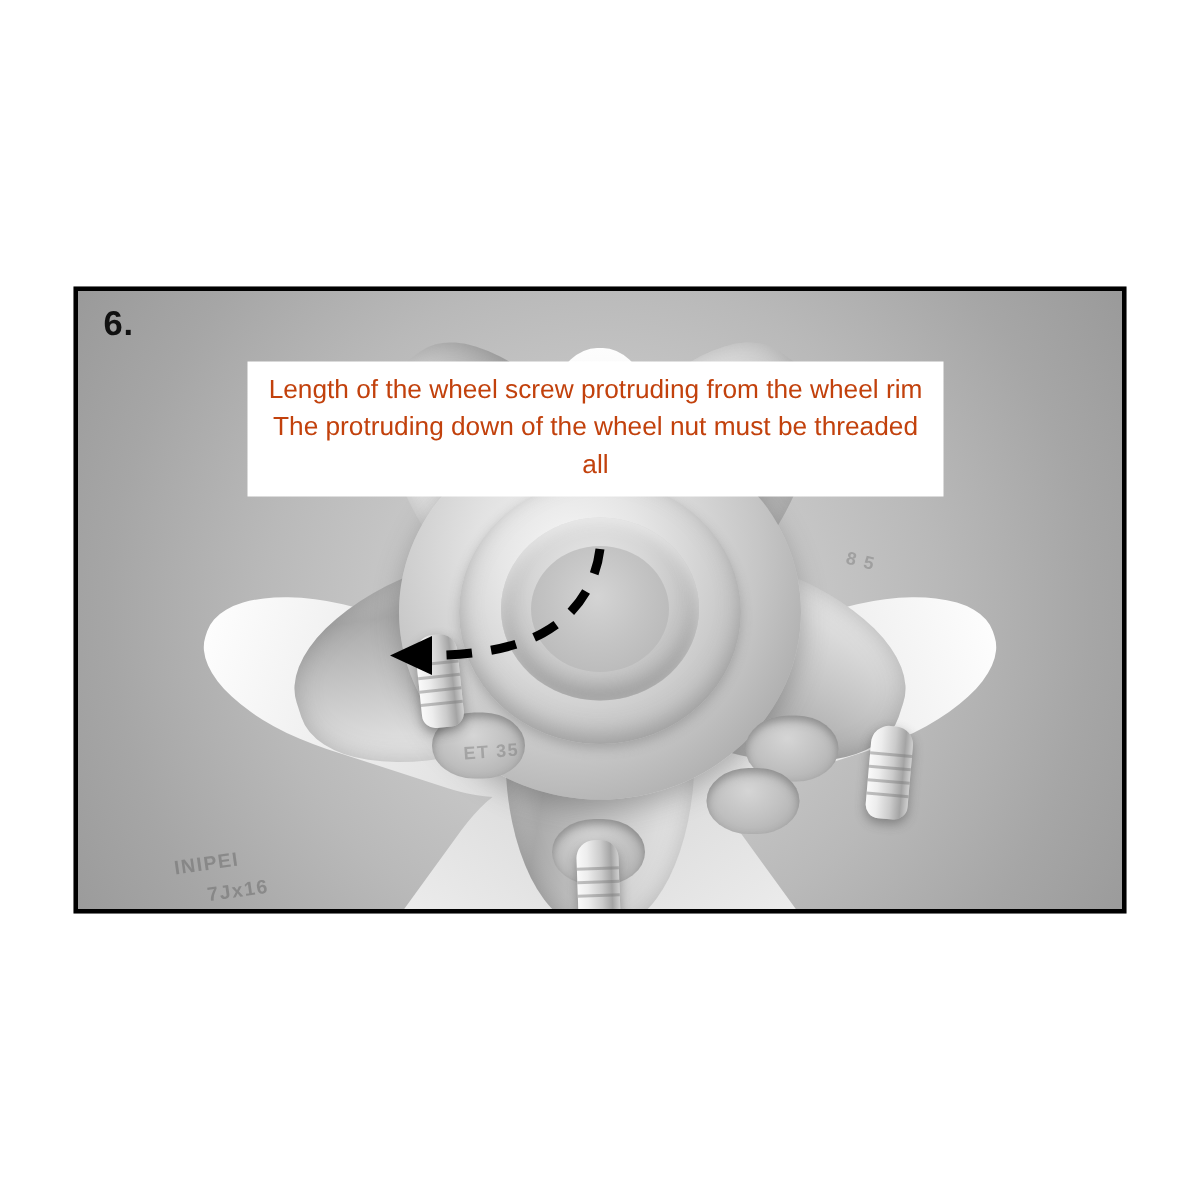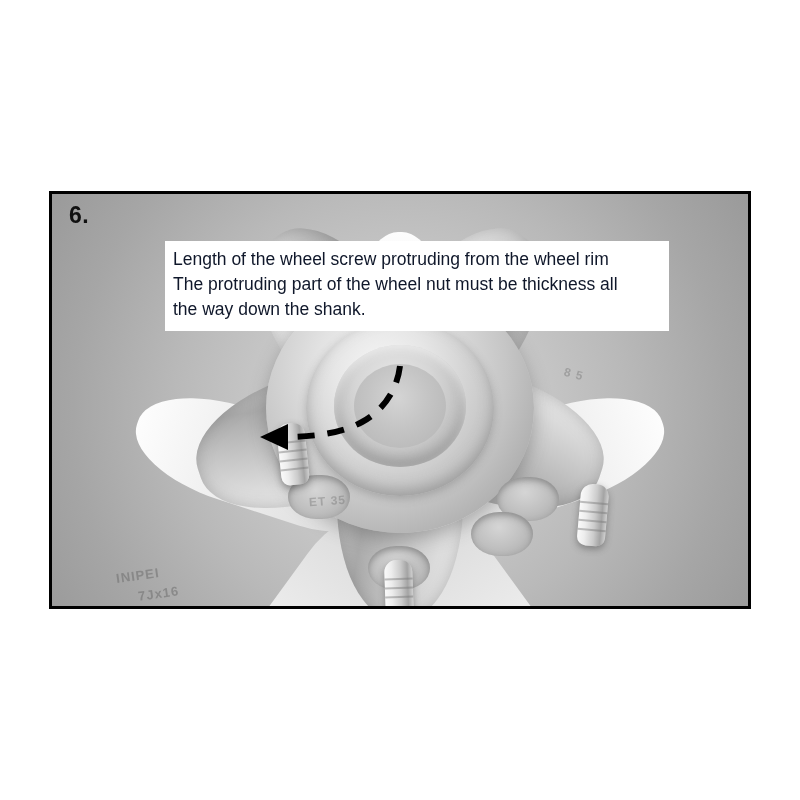--- a/index.html
+++ b/index.html
@@ -155,28 +155,28 @@
     width: 100%;
     height: 100%;
     pointer-events: none;
   }
 
   
   #caption {
     position: absolute;
     left: 113px;
     top: 47px;
-    width: 504px;
+    width: 464px;
     background: #ffffff;
     padding: 6px 8px 9px 8px;
     box-sizing: border-box;
-    text-align: left;
+    text-align: center;
     font-size: 17.5px;
     line-height: 25px;
-    color: #0f172a;
+    color: #c2410c;
   }
   #caption p {
     margin: 0;
   }
 
   
   #step-number {
     position: absolute;
     left: 17px;
     top: 8px;
@@ -256,21 +256,20 @@
       <span class="rim-emboss right" style="left:512px; top:173px; transform: rotate(14deg);">8 5</span>
       <span class="rim-emboss right" style="left:257px; top:300px; transform: rotate(-4deg);">ET 35</span>
 
       <svg id="arrow-svg" viewBox="0 0 696 412" preserveAspectRatio="none">
         <path d="M 348 172 C 345 196, 332 216, 310 228 C 290 239, 262 243, 232 243" fill="none" stroke="#000000" stroke-width="6" stroke-dasharray="17 13" stroke-linecap="butt"></path>
         <polygon points="208,243 236,230 236,256" fill="#000000"></polygon>
       </svg>
 
       <div id="caption">
         <p>Length of the wheel screw protruding from the wheel rim</p>
-        <p>The protruding part of the wheel nut must be thickness all</p>
-        <p>the way down the shank.</p>
+        <p>The protruding down of the wheel nut must be threaded all</p>
       </div>
 
       <div id="step-number">6.</div>
 
     </div>
   </div>
 </div>
 
 </body></html>

